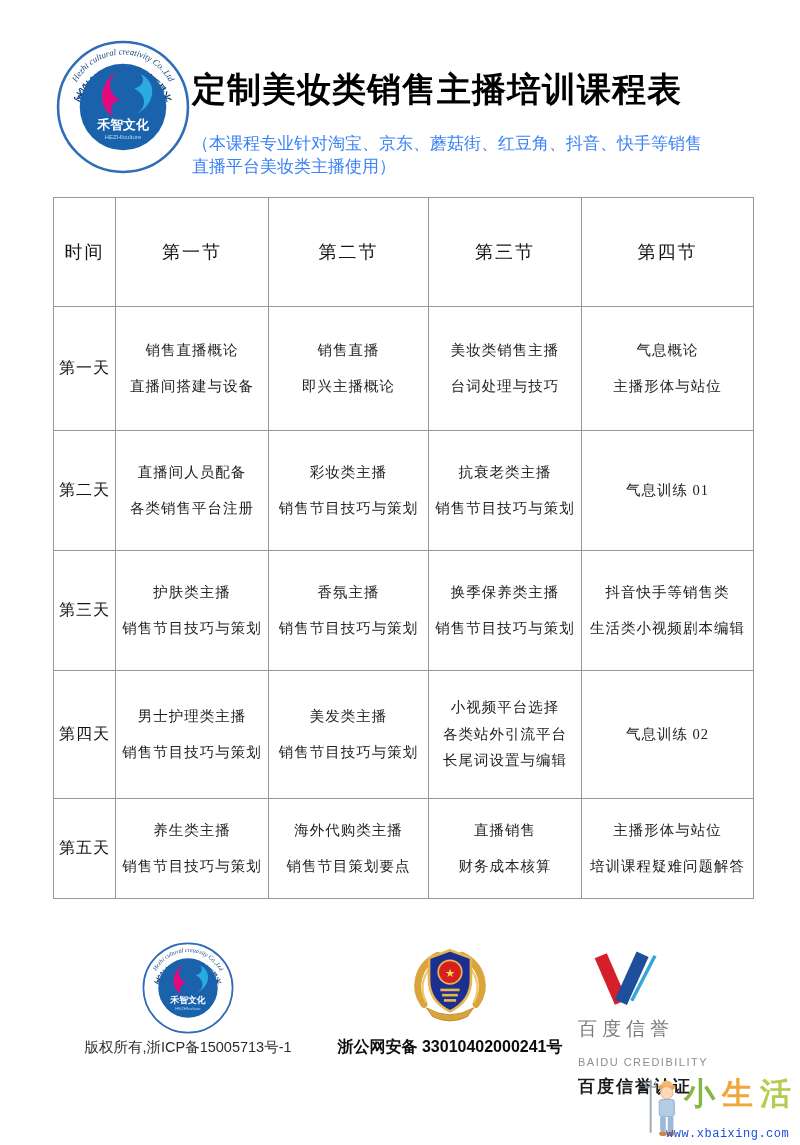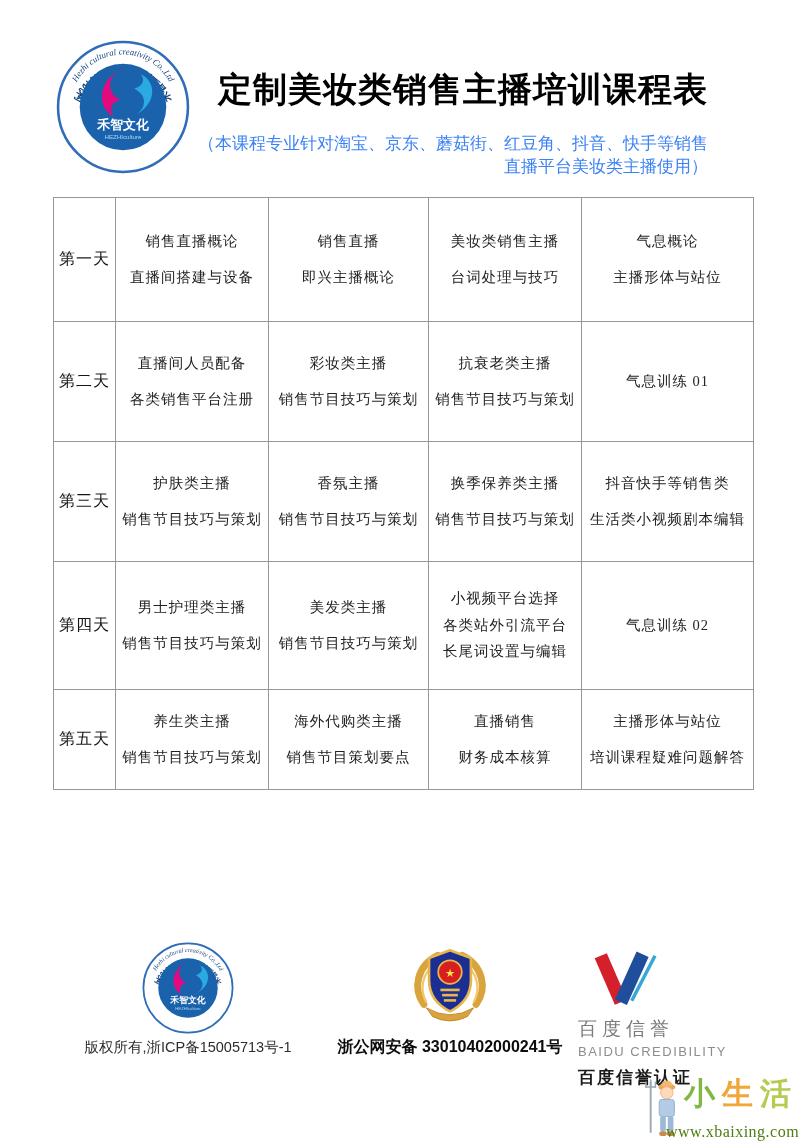--- a/index.html
+++ b/index.html
@@ -4,21 +4,21 @@
 <style>
   html,body { margin:0; padding:0; background:#ffffff; }
   .page {
     position:relative; width:800px; height:1145px; background:#ffffff;
     font-family:"Liberation Serif","DejaVu Serif",serif; color:#1b1b1b; overflow:hidden;
   }
 
   
   .logo-badge { position:absolute; }
   .logo-badge.hdr { left:56px; top:40px; width:134px; height:134px; }
-  .header-text { position:absolute; left:192px; top:70px; width:516px; text-align:right; }
+  .header-text { position:absolute; left:192px; top:70px; width:516px; text-align:left; }
   .doc-title { font-size:34px; font-weight:bold; letter-spacing:1px; color:#000; line-height:1.15; }
   .doc-subtitle { margin-top:23px; font-size:17px; color:#3b82f6; letter-spacing:0px; }
 
   
   table.schedule { position:absolute; left:53px; top:197px; width:700px; border-collapse:collapse; table-layout:fixed; }
   table.schedule th, table.schedule td {
     border:1px solid #979797; text-align:center; vertical-align:middle;
     font-weight:normal; padding:0;
   }
   tr.hrow { height:109px; }
@@ -32,29 +32,29 @@
   
   .footer-left { position:absolute; left:62px; top:942px; width:252px; text-align:center; }
   .logo-badge.ftr { position:relative; display:inline-block; width:92px; height:92px; }
   .copyright { font-family:"Liberation Sans","DejaVu Sans",sans-serif; font-size:14.5px; color:#2d2d2d; }
 
   .footer-center { position:absolute; left:330px; top:942px; width:240px; text-align:center; }
   .police-record { margin-top:3px; font-family:"Liberation Sans","DejaVu Sans",sans-serif; font-size:16px; font-weight:bold; color:#0c0c0c; }
 
   .footer-right { position:absolute; left:578px; top:948px; width:162px; font-family:"Liberation Sans","DejaVu Sans",sans-serif; }
   .baidu-cn { font-size:19px; color:#7b7b7b; letter-spacing:5px; margin-top:2px; }
-  .baidu-en { font-size:13px; color:#8d8d8d; letter-spacing:1.5px; margin-top:2px; }
+  .baidu-en { font-size:11px; color:#8d8d8d; letter-spacing:1.5px; margin-top:14px; }
   .baidu-cert { font-size:17px; font-weight:bold; color:#1a1a1a; letter-spacing:2px; margin-top:7px; }
 
   
   .watermark { position:absolute; left:642px; top:1075px; width:156px; height:66px; font-family:"Liberation Sans","DejaVu Sans",sans-serif; }
   .wm-farmer { position:absolute; left:2px; top:2px; }
   .wm-name { position:absolute; left:42px; top:-2px; font-size:31px; font-weight:bold; letter-spacing:7px; white-space:nowrap;text-align:center; }
   .wm-ch1 { color:#82b743; } .wm-ch2 { color:#f1a63a; } .wm-ch3 { color:#b4cc4f; }
-  .wm-url { position:absolute; left:24px; bottom:0px; font-family:Liberation Serif, serif; font-size:16px; color:#4d7c0f; letter-spacing:0.5px; white-space:nowrap; }
+  .wm-url { position:absolute; left:24px; bottom:0px; font-family:Liberation Mono, monospace; font-size:12px; color:#1d4ed8; letter-spacing:0.5px; white-space:nowrap; }
 </style>
 </head>
 <body>
 
 <div class="page">
 
   <svg class="logo-badge hdr" viewBox="0 0 130 130">
     <circle cx="65" cy="65" r="63" fill="#ffffff" stroke="#2f6db8" stroke-width="2.5"></circle>
     <defs>
       <path id="arcTopH" d="M 14 65 A 51 51 0 0 1 116 65"></path>
@@ -80,20 +80,27 @@
 
   <table class="schedule">
     <colgroup>
       <col style="width:62px">
         <col style="width:153px">
         <col style="width:160px">
       <col style="width:153px">
         <col style="width:172px">
     </colgroup>
     <tbody>
+        <tr class="hrow">
+      <th class="col">时间</th>
+      <th class="col">第一节</th>
+      <th class="col">第二节</th>
+      <th class="col">第三节</th>
+      <th class="col">第四节</th>
+    </tr>
 
     <tr class="r1">
       <td class="day">第一天</td>
       <td>
         <div class="cl">销售直播概论</div>
         <div class="cl">直播间搭建与设备</div>
       </td>
       <td>
         <div class="cl">销售直播</div>
         <div class="cl">即兴主播概论</div>

